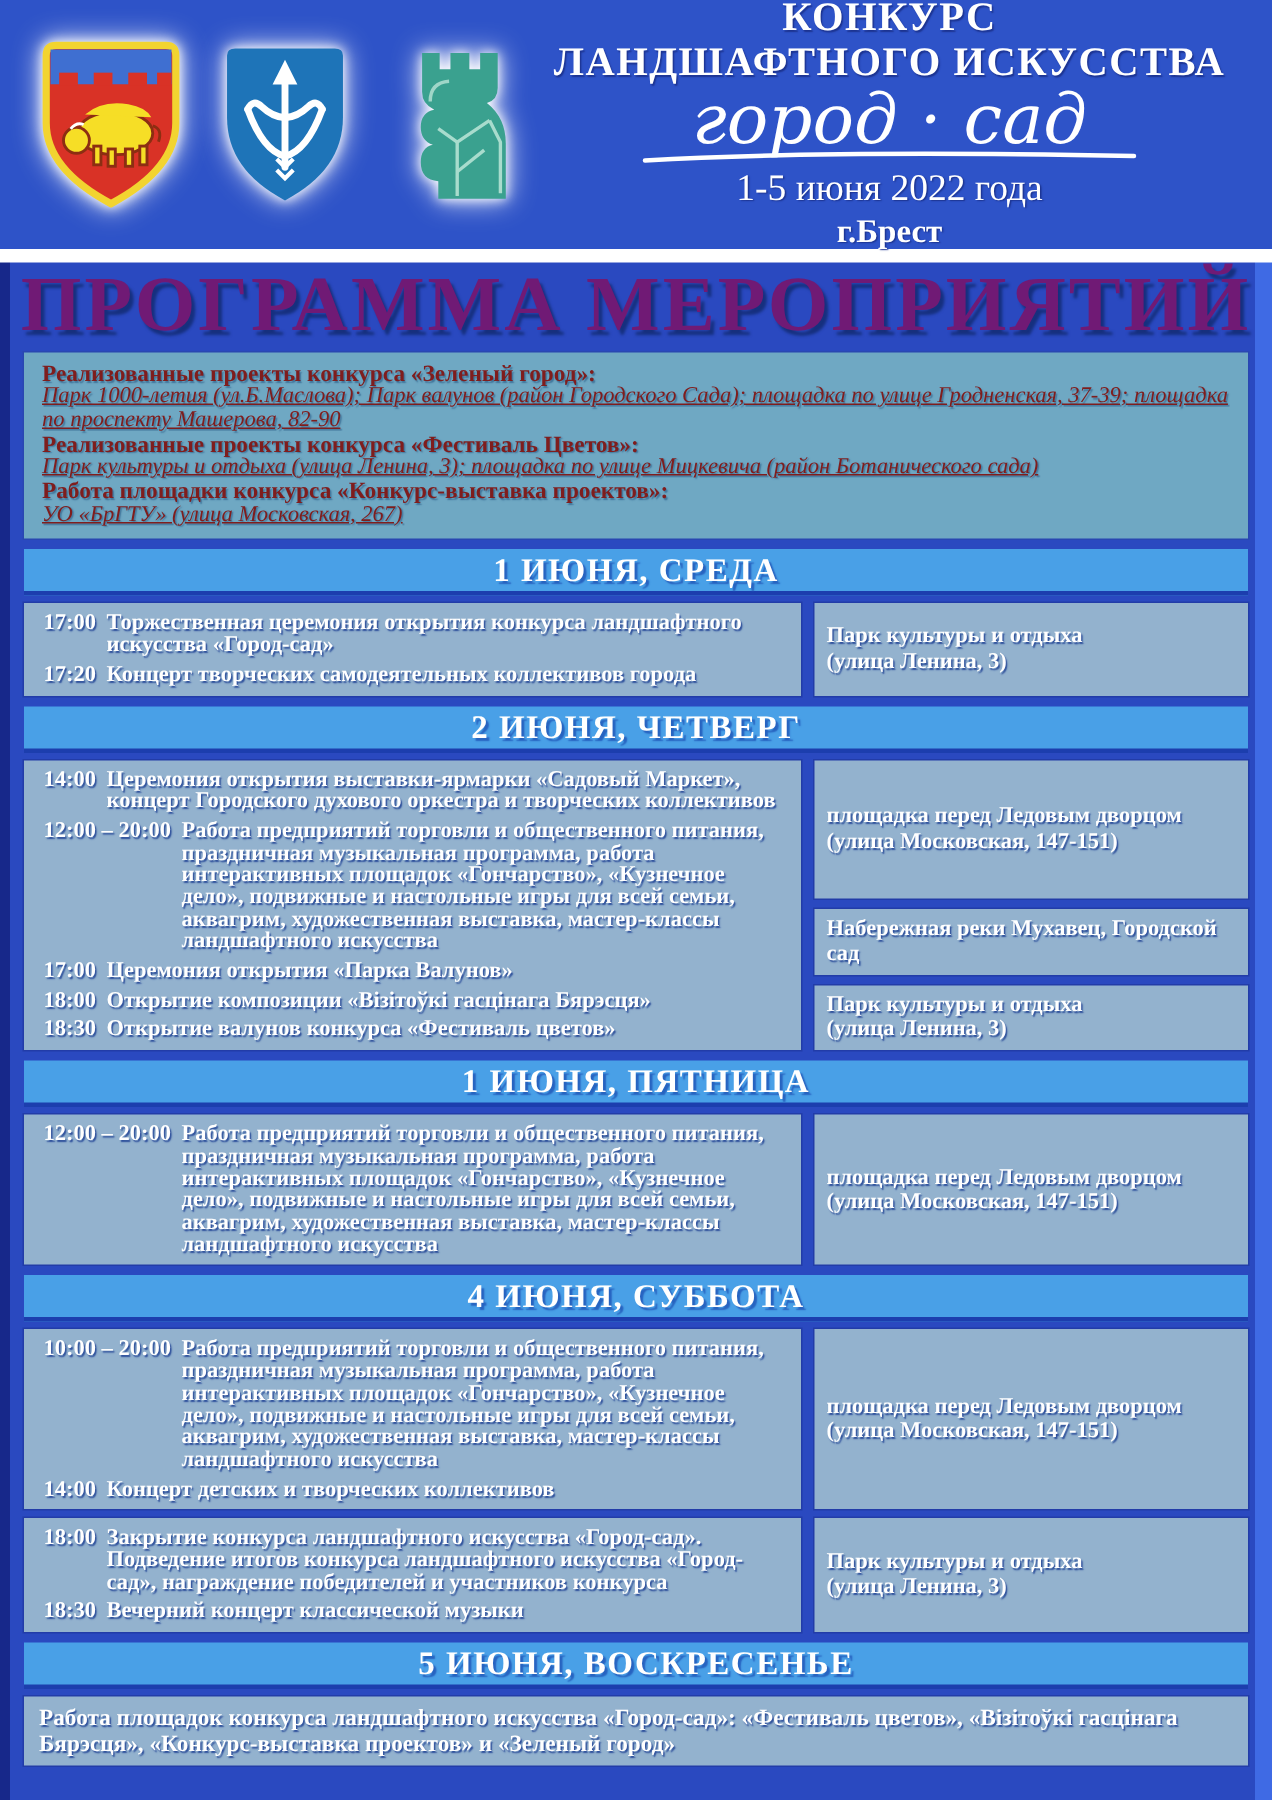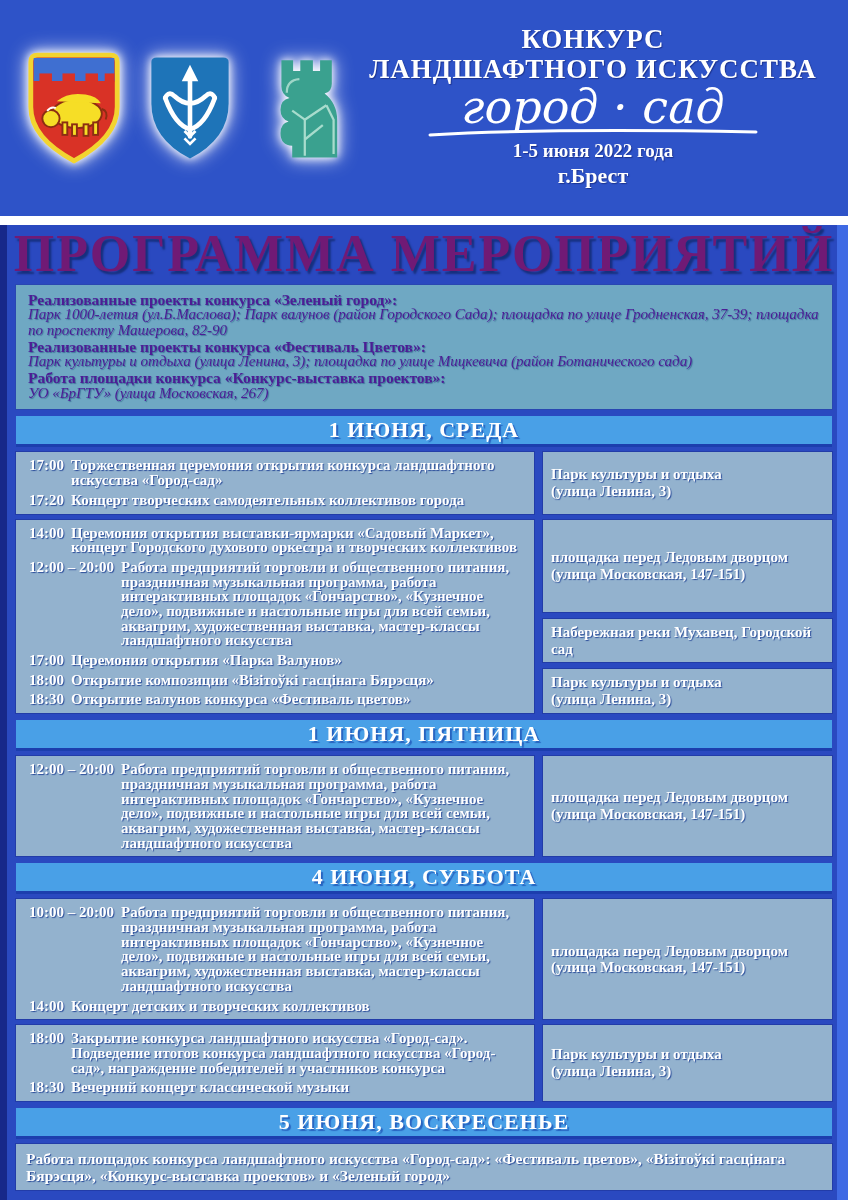--- a/index.html
+++ b/index.html
@@ -2,36 +2,36 @@
 <html><head>
 <meta charset="utf-8">
 <style>
   html,body{margin:0;padding:0;}
   body{
     width:848px;height:1200px;overflow:hidden;position:relative;
     font-family:"Liberation Serif","DejaVu Serif",serif;
     background:linear-gradient(90deg,#17288a 0px,#17288a 7px,#2a49c0 7px,#2a49c0 837px,#3f6ae4 837px,#3f6ae4 848px);
   }
   
-  .top-header{height:216px;background:#2e53c8;display:flex;align-items:center;padding:0 10px 0 26px;box-sizing:border-box;}
+  .top-header{height:166px;background:#2e53c8;display:flex;align-items:center;padding:0 10px 0 26px;box-sizing:border-box;}
   .emblems{display:flex;gap:22px;align-items:center;}
   .emblem{filter:drop-shadow(0 0 4px #fff) drop-shadow(0 0 9px rgba(255,255,255,.85));}
   .title-block{flex:1;text-align:center;color:#fff;margin-top:-2px;}
   .t-line{font-size:27px;font-weight:bold;letter-spacing:1px;line-height:1.08;text-shadow:1px 1px 1px #1c3390;}
   .script-logo{font-family:"DejaVu Serif",serif;font-style:italic;font-size:46px;line-height:1.02;position:relative;display:inline-block;padding:0 8px 6px;}
   .script-logo .swash{position:absolute;left:50%;transform:translateX(-50%);bottom:0;}
-  .dates-line{font-size:19px;font-weight:bold;margin-top:3px;text-shadow:1px 1px 1px #1c3390;}
+  .dates-line{font-size:25px;font-weight:normal;margin-top:3px;text-shadow:1px 1px 1px #1c3390;}
   .city-line{font-size:22px;font-weight:bold;margin-top:1px;text-shadow:1px 1px 1px #1c3390;}
   .white-divider{height:9px;background:#ffffff;}
   
   .main-title{margin:2px 0 3px;text-align:center;color:#701a75;font-weight:bold;font-size:52px;line-height:1.05;letter-spacing:2px;text-shadow:2.5px 3px 2px #16307e;}
   
-  .intro-box{margin:0 16px;background:#6fa8c3;padding:7px 12px 8px;color:#4c1d95;box-shadow:0 0 0 1px rgba(40,70,150,.35);}
+  .intro-box{margin:0 16px;background:#6fa8c3;padding:7px 12px 8px;color:#7f1d1d;box-shadow:0 0 0 1px rgba(40,70,150,.35);}
   .intro-label{font-weight:bold;font-size:15.5px;line-height:1.02;text-shadow:1px 1px 1px #3f749a;}
-  .intro-detail{font-style:italic;font-size:15px;line-height:1.04;text-shadow:1px 1px 1px #3f749a;}
+  .intro-detail{font-style:italic;font-size:15px;line-height:1.04;text-shadow:1px 1px 1px #3f749a;text-decoration:underline;}
   
   .day-band{margin:7px 16px 5px;background:#49a0e7;border-bottom:3px solid #1c3eae;text-align:center;color:#fff;
     font-weight:bold;font-size:22px;line-height:1.05;letter-spacing:1px;padding:2px 0 3px;text-shadow:2px 2px 1px #2763c0;}
   .day-row{margin:0 16px 6px;display:flex;gap:9px;align-items:stretch;}
   .events-panel{flex:1;background:#93b2ce;padding:6px 13px;display:flex;flex-direction:column;gap:5px;box-shadow:0 0 0 1px rgba(25,45,140,.45);}
   .event{display:flex;color:#fff;font-weight:bold;font-size:15px;line-height:0.98;text-shadow:1px 1.4px 1px #2b4d9a;}
   .event .time{white-space:nowrap;margin-right:7px;flex-shrink:0;}
   .loc-col{width:289px;display:flex;flex-direction:column;gap:7px;}
   .loc-box{background:#93b2ce;color:#fff;font-weight:bold;font-size:15px;line-height:1.12;padding:5px 8px;
     display:flex;align-items:center;white-space:pre-line;text-shadow:1px 1.4px 1px #2b4d9a;box-shadow:0 0 0 1px rgba(25,45,140,.45);}
@@ -128,20 +128,21 @@
         <div class="event">
           <span class="time">17:20</span>
           <span class="etext">Концерт творческих самодеятельных коллективов города</span>
         </div>
       </div>
       <div class="loc-col">
         <div class="loc-box">Парк культуры и отдыха
 (улица Ленина, 3)</div>
       </div>
     </div>
+    <div class="day-band">2 ИЮНЯ, ЧЕТВЕРГ</div>
     <div class="day-row">
       <div class="events-panel">
         <div class="event">
           <span class="time">14:00</span>
           <span class="etext">Церемония открытия выставки-ярмарки «Садовый Маркет», концерт Городского духового оркестра и творческих коллективов</span>
         </div>
         <div class="event">
           <span class="time">12:00 – 20:00</span>
           <span class="etext">Работа предприятий торговли и общественного питания, праздничная музыкальная программа, работа интерактивных площадок «Гончарство», «Кузнечное дело», подвижные и настольные игры для всей семьи, аквагрим, художественная выставка, мастер-классы ландшафтного искусства</span>
         </div>

